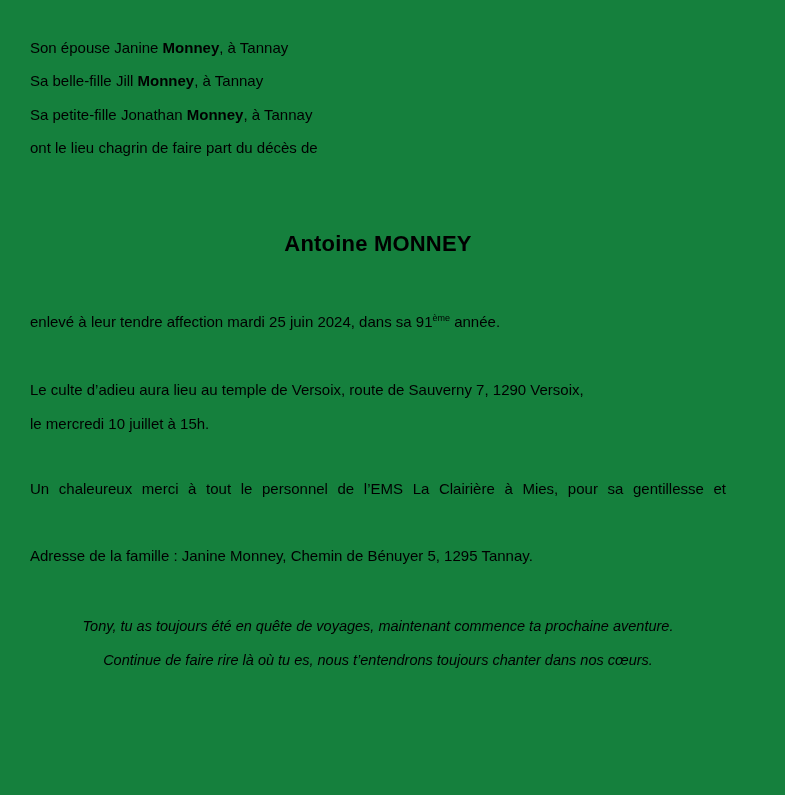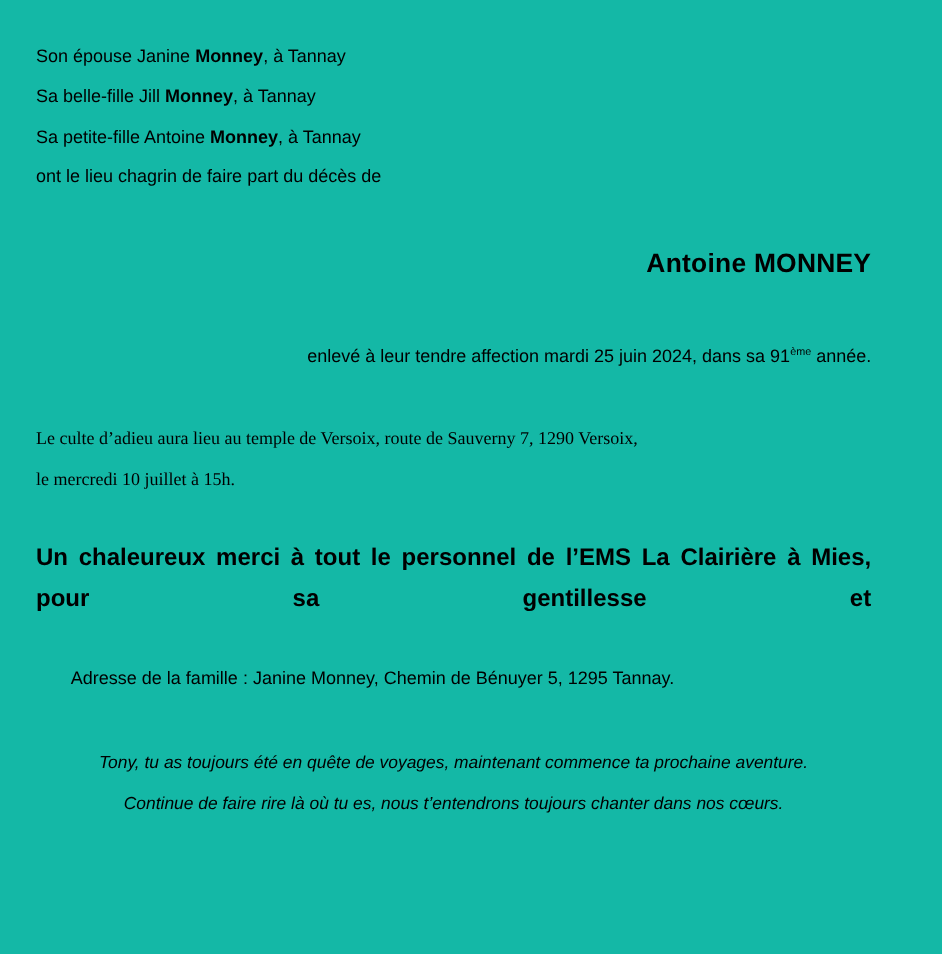--- a/index.html
+++ b/index.html
@@ -7,79 +7,76 @@
     width: 785px;
     height: 795px;
     background: #ffffff;
     font-family: "Liberation Sans", sans-serif;
     color: #000000;
   }
   .page {
     position: relative;
     width: 785px;
     height: 795px;
-    background: #14b8a6;
+    background: #15803d;
     overflow: hidden;
   }
   .content {
     position: absolute;
     left: 30px;
     top: 0;
     width: 696px;
   }
   .family-block {
     margin-top: 31px;
   }
   .body-line {
     font-size: 15px;
     line-height: 33.4px;
     white-space: nowrap;
   }
   .body-line b { font-weight: bold; }
   .deceased-title {
-    margin-top: 40px;
+    margin-top: 64px;
     font-size: 22px;
     font-weight: bold;
     line-height: 30px;
-    text-align: right;
+    text-align: center;
     letter-spacing: 0.2px;
   }
   .death-line {
     margin-top: 46px;
     font-size: 15px;
     line-height: 34px;
     white-space: nowrap;
-    text-align: right;
   }
   .death-line sup {
     font-size: 9px;
     vertical-align: super;
     line-height: 0;
   }
-  .ceremony-block { margin-top: 34px; font-family: Liberation Serif, serif; }
+  .ceremony-block { margin-top: 34px; }
   .thanks-block { margin-top: 31px; }
   .para-line {
     font-size: 15px;
     line-height: 34px;
     white-space: nowrap;
   }
   .justified-line {
-    font-size: 20px;
+    font-size: 15px;
     line-height: 34px;
     text-align: justify;
     text-align-last: justify;
     width: 696px;
-    font-weight: bold;
   }
   .address-line {
     margin-top: 33px;
     font-size: 15px;
     line-height: 34px;
     white-space: nowrap;
-    margin-left: 29px;
   }
   .epitaph-block {
     margin-top: 36px;
     text-align: center;
   }
   .epitaph-line {
     font-style: italic;
     font-size: 14.5px;
     line-height: 34px;
     white-space: nowrap;
@@ -87,21 +84,21 @@
 </style>
 </head>
 <body>
 
 <div class="page">
   <div class="content">
 
     <div class="family-block">
       <p class="body-line"><span>Son épouse Janine </span><b>Monney</b><span>, à Tannay</span></p>
       <p class="body-line"><span>Sa belle-fille Jill </span><b>Monney</b><span>, à Tannay</span></p>
-      <p class="body-line"><span>Sa petite-fille Antoine </span><b>Monney</b><span>, à Tannay</span></p>
+      <p class="body-line"><span>Sa petite-fille Jonathan </span><b>Monney</b><span>, à Tannay</span></p>
       <p class="body-line"><span>ont le lieu chagrin de faire part du décès de</span></p>
     </div>
 
     <h1 class="deceased-title">Antoine MONNEY</h1>
 
     <p class="death-line"><span>enlevé à leur tendre affection mardi 25 juin 2024, dans sa 91</span><sup>ème</sup><span> année.</span></p>
 
     <div class="ceremony-block">
       <p class="para-line">Le culte d’adieu aura lieu au temple de Versoix, route de Sauverny 7, 1290 Versoix,</p>
       <p class="para-line">le mercredi 10 juillet à 15h.</p>

